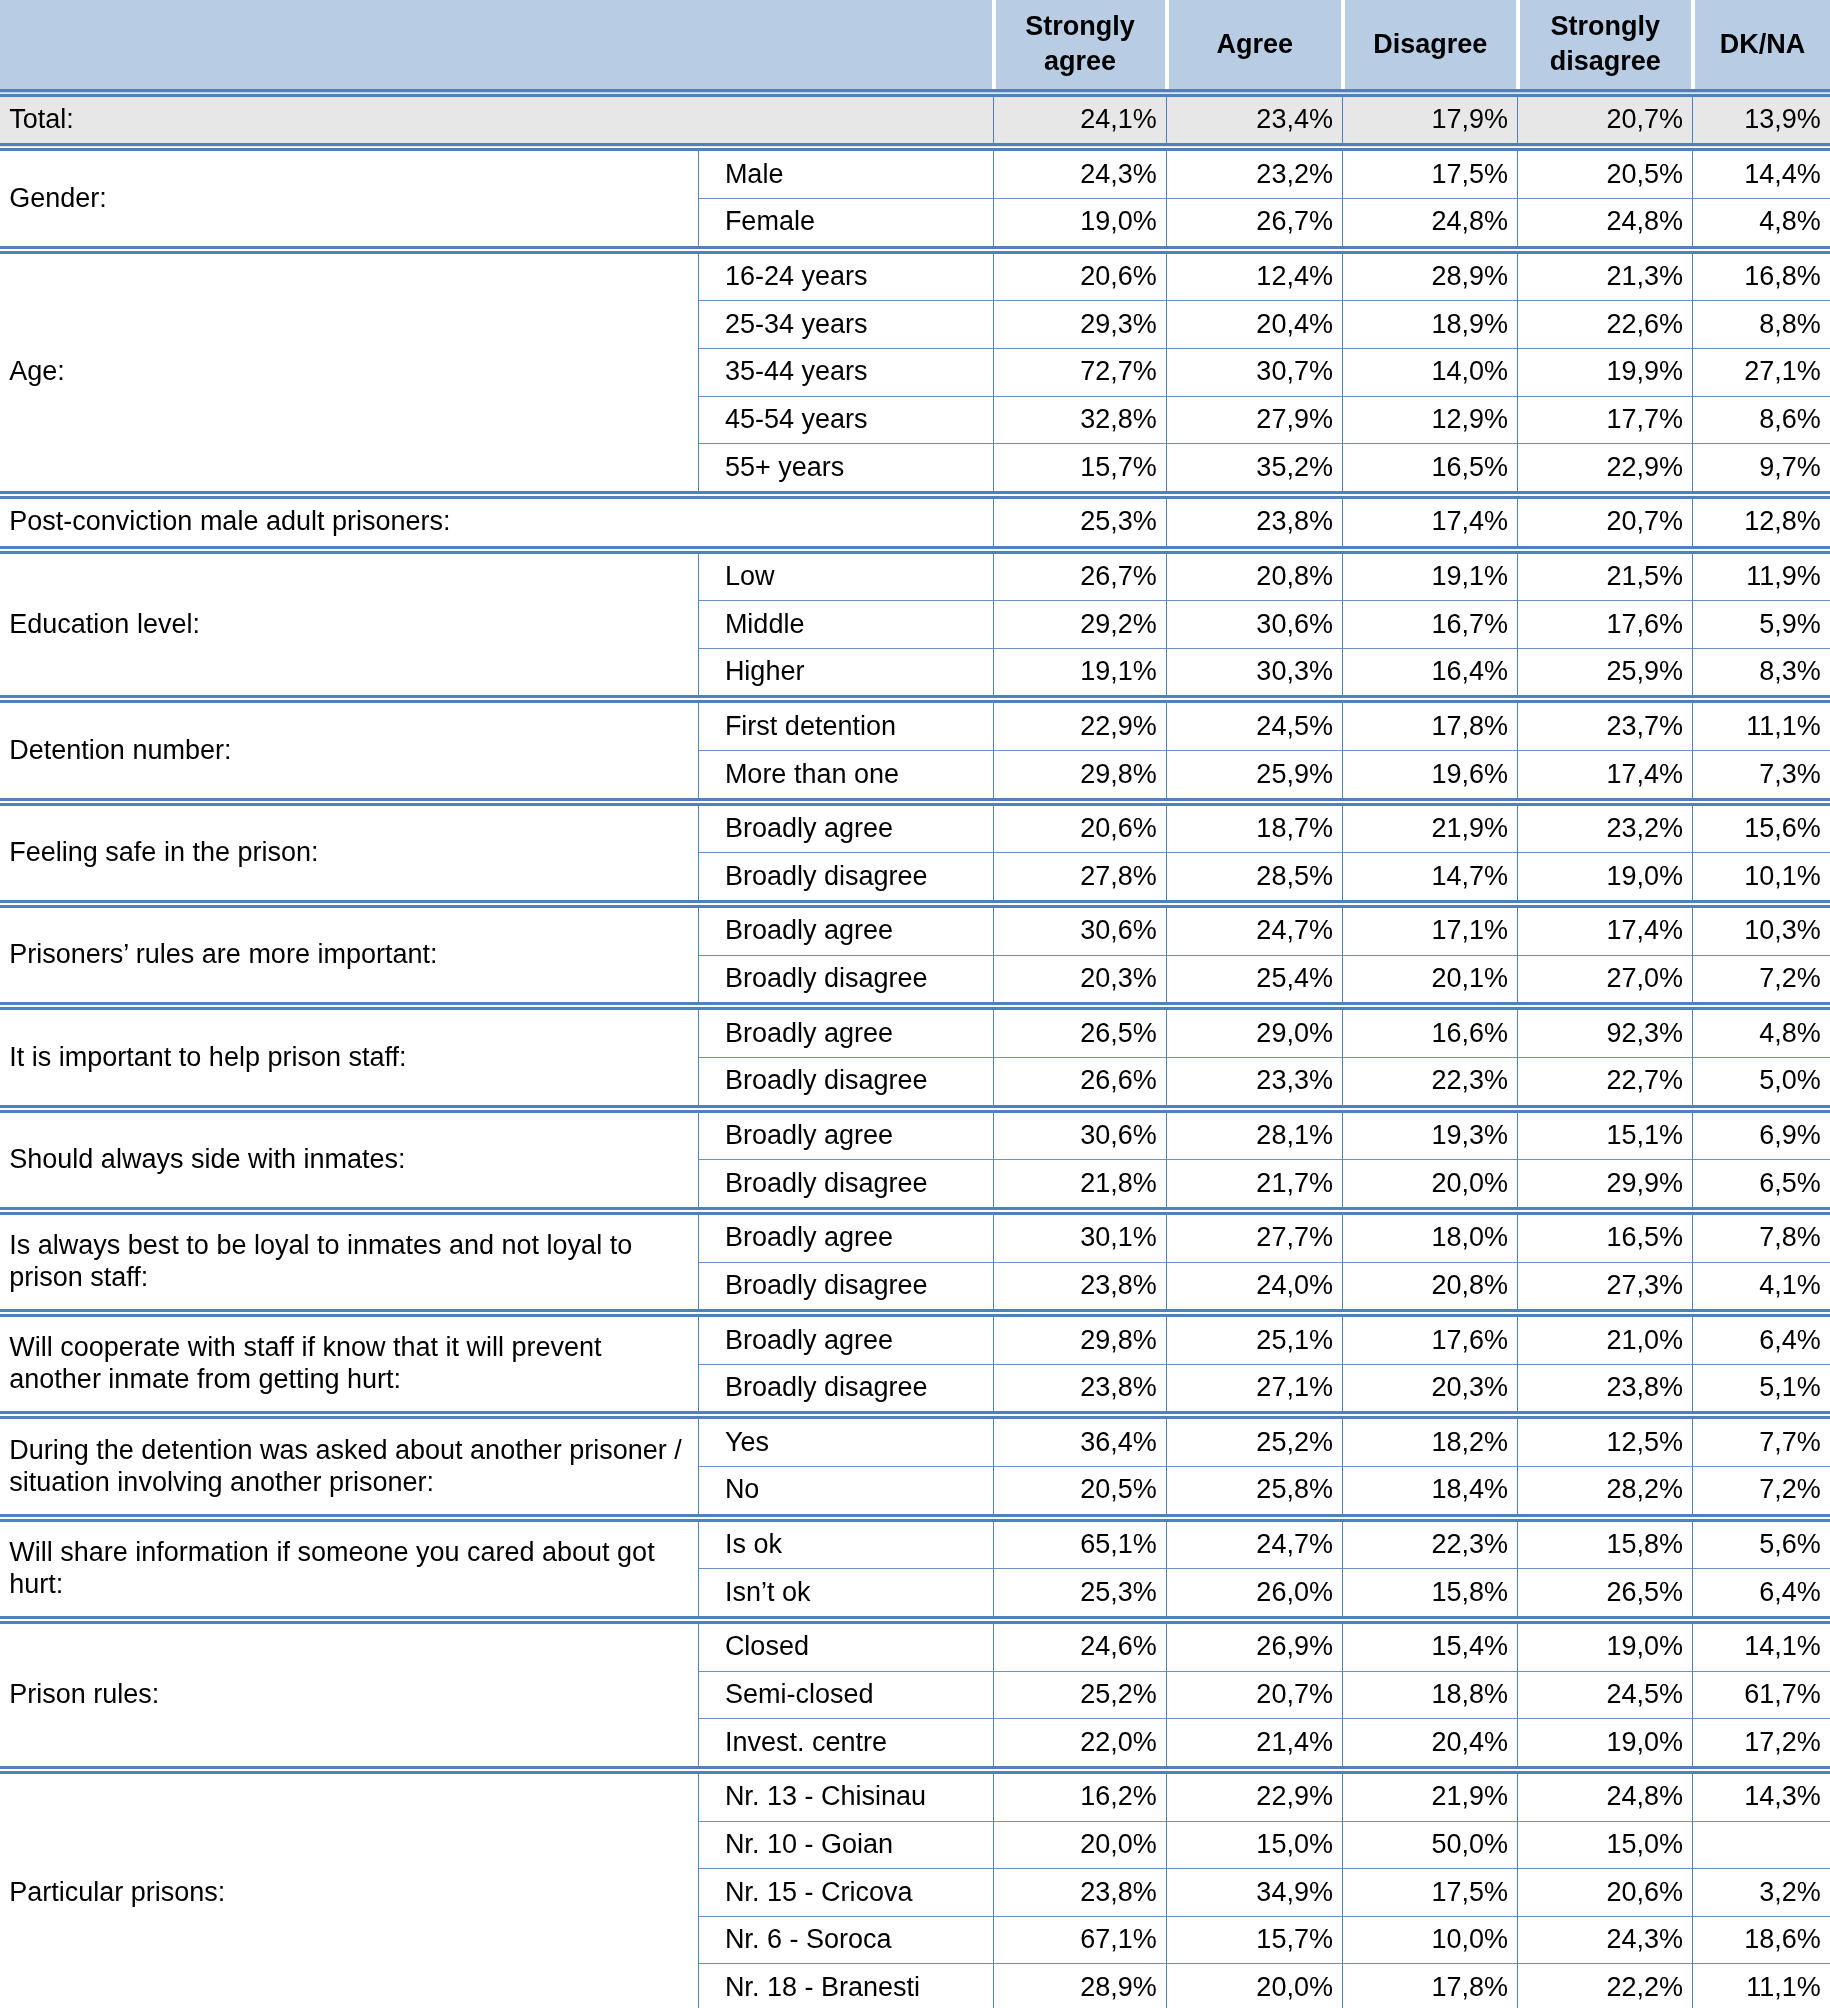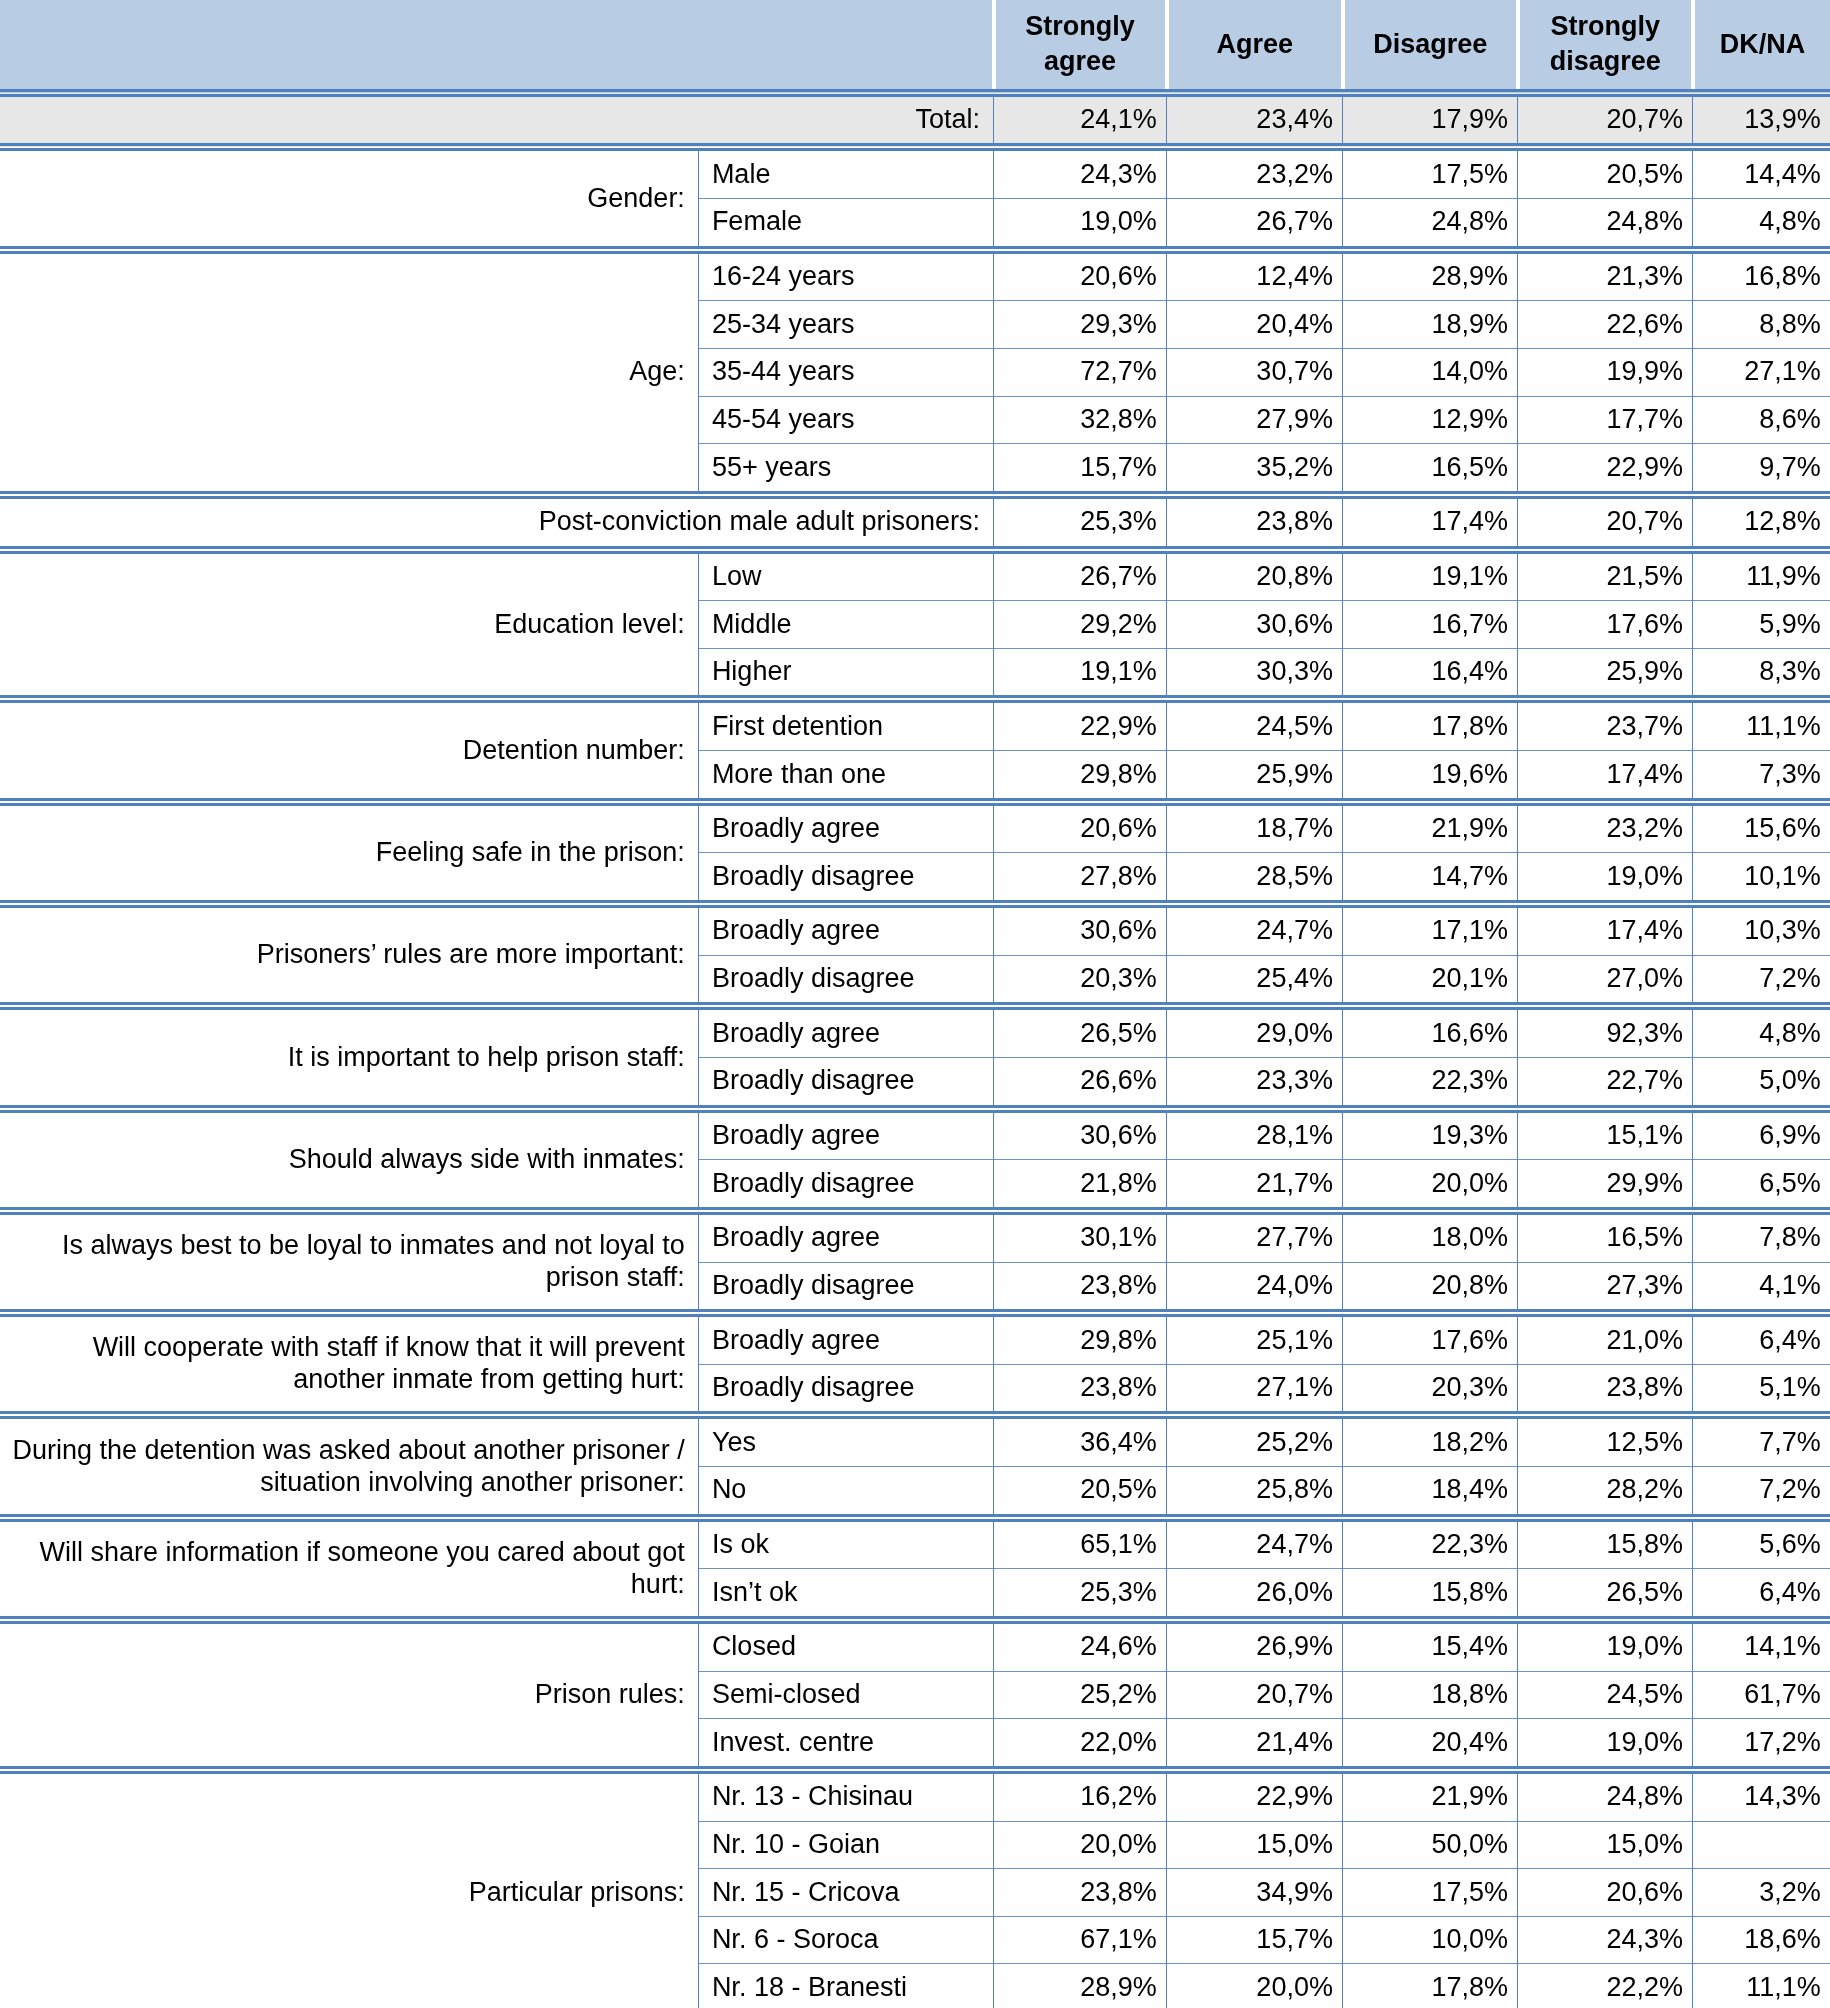--- a/index.html
+++ b/index.html
@@ -27,26 +27,26 @@
     line-height: 1.3;
     border-left: 4.6px solid #ffffff;
   }
   th.corner { border-left: none; }
   td {
     vertical-align: middle;
     padding: 7.4px 9.3px;
     line-height: 1.18;
   }
   td.cat {
-    text-align: right;
+    text-align: left;
     padding-right: 13px;
   }
   td.sub {
     text-align: left;
-    padding-left: 13px;
+    padding-left: 26px;
     border-left: 1.9px solid #4f81bd;
     white-space: nowrap;
   }
   td.val {
     text-align: right;
     padding-right: 9.3px;
     border-left: 1.9px solid #4f81bd;
     white-space: nowrap;
   }
   tbody tr + tr td { border-top: 1.9px solid #6b93c5; }

